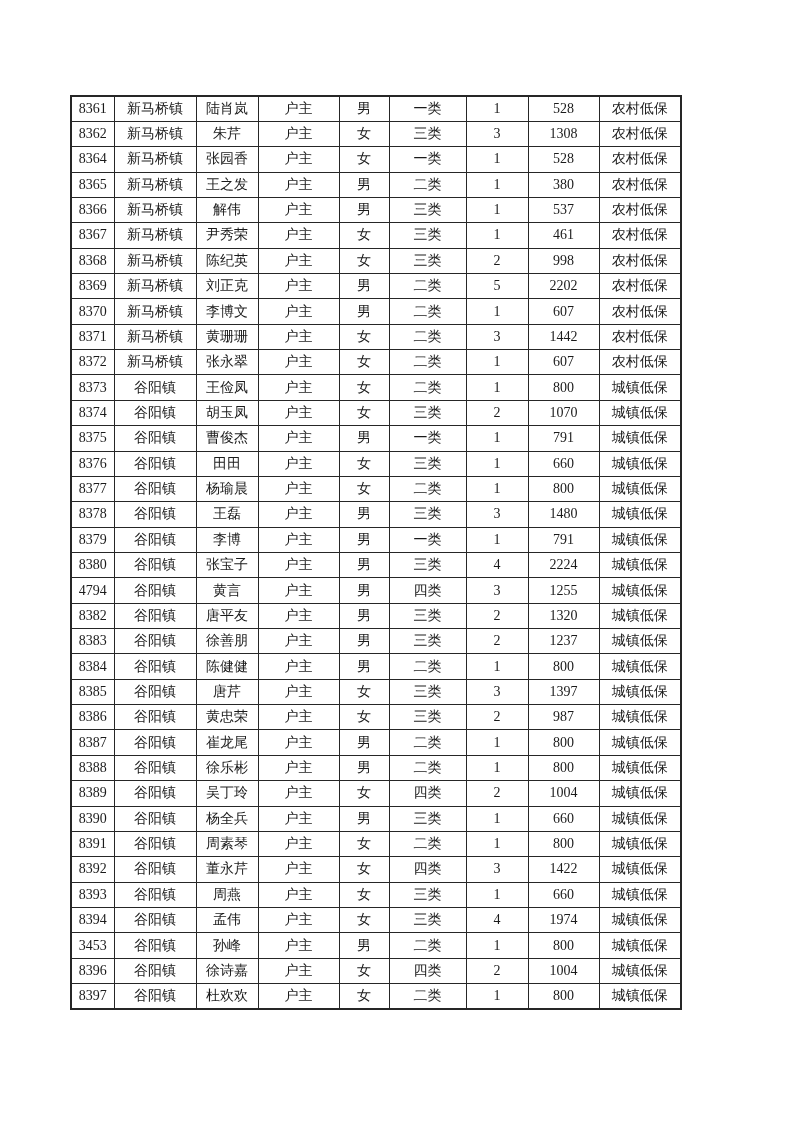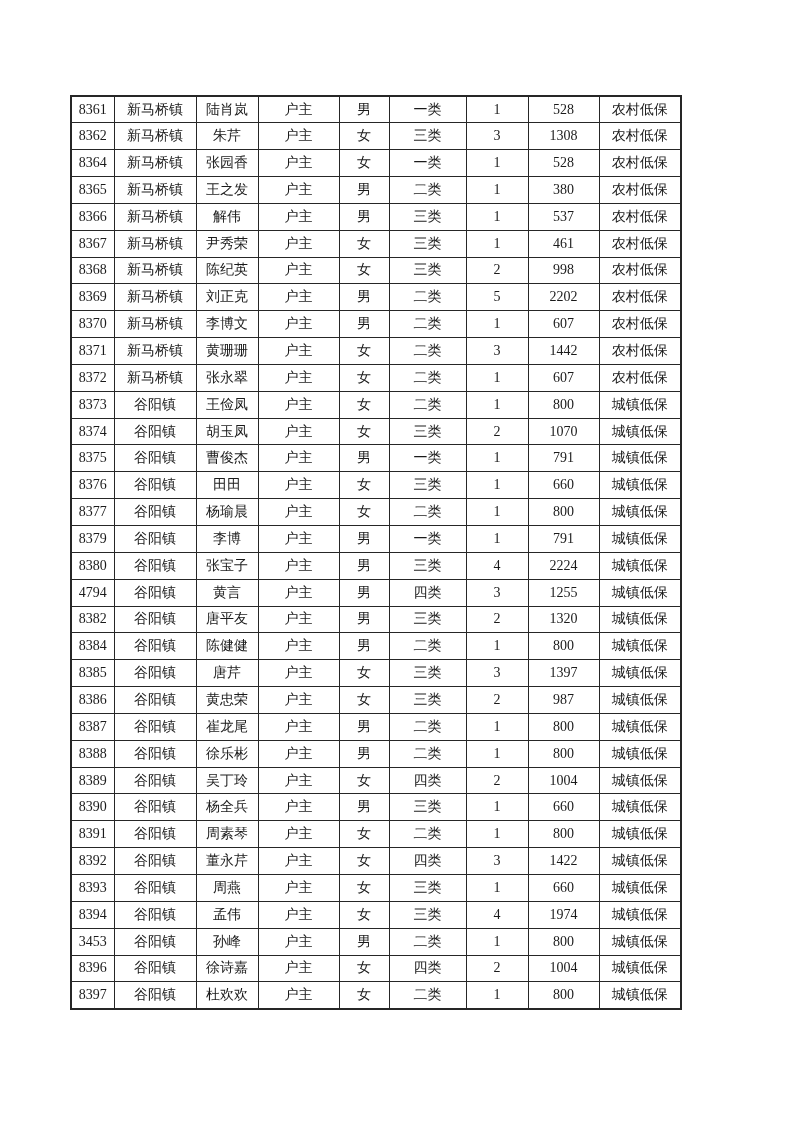--- a/index.html
+++ b/index.html
@@ -230,20 +230,31 @@
           <td>谷阳镇</td>
           <td>杨瑜晨</td>
           <td>户主</td>
           <td>女</td>
           <td>二类</td>
           <td>1</td>
           <td>800</td>
           <td>城镇低保</td>
         </tr>
         <tr>
+          <td>8378</td>
+          <td>谷阳镇</td>
+          <td>王磊</td>
+          <td>户主</td>
+          <td>男</td>
+          <td>三类</td>
+          <td>3</td>
+          <td>1480</td>
+          <td>城镇低保</td>
+        </tr>
+        <tr>
           <td>8379</td>
           <td>谷阳镇</td>
           <td>李博</td>
           <td>户主</td>
           <td>男</td>
           <td>一类</td>
           <td>1</td>
           <td>791</td>
           <td>城镇低保</td>
         </tr>
@@ -271,20 +282,31 @@
         </tr>
         <tr>
           <td>8382</td>
           <td>谷阳镇</td>
           <td>唐平友</td>
           <td>户主</td>
           <td>男</td>
           <td>三类</td>
           <td>2</td>
           <td>1320</td>
+          <td>城镇低保</td>
+        </tr>
+        <tr>
+          <td>8383</td>
+          <td>谷阳镇</td>
+          <td>徐善朋</td>
+          <td>户主</td>
+          <td>男</td>
+          <td>三类</td>
+          <td>2</td>
+          <td>1237</td>
           <td>城镇低保</td>
         </tr>
         <tr>
           <td>8384</td>
           <td>谷阳镇</td>
           <td>陈健健</td>
           <td>户主</td>
           <td>男</td>
           <td>二类</td>
           <td>1</td>

